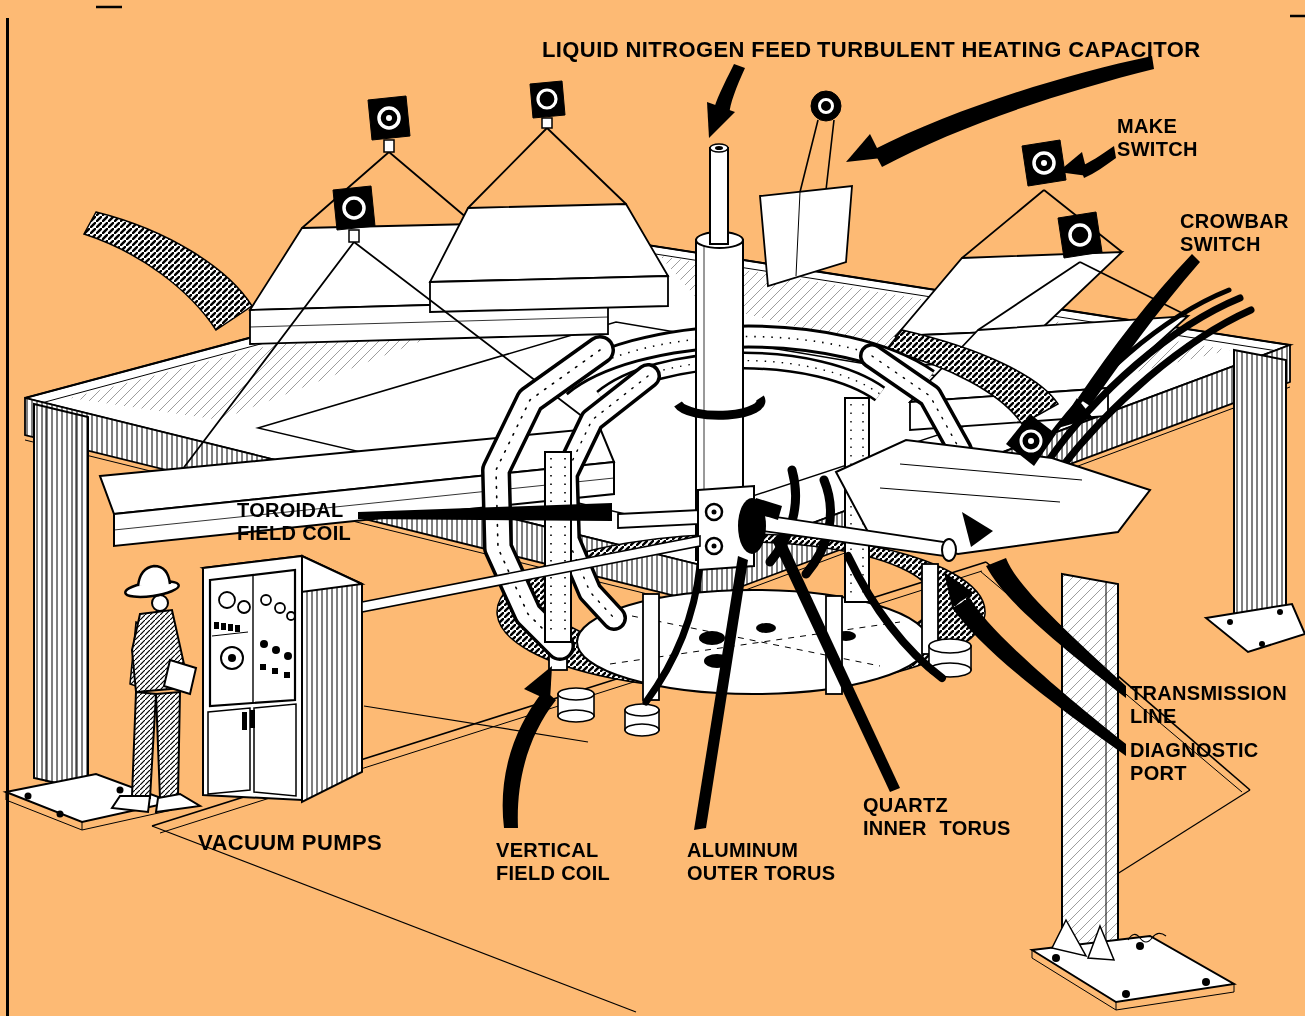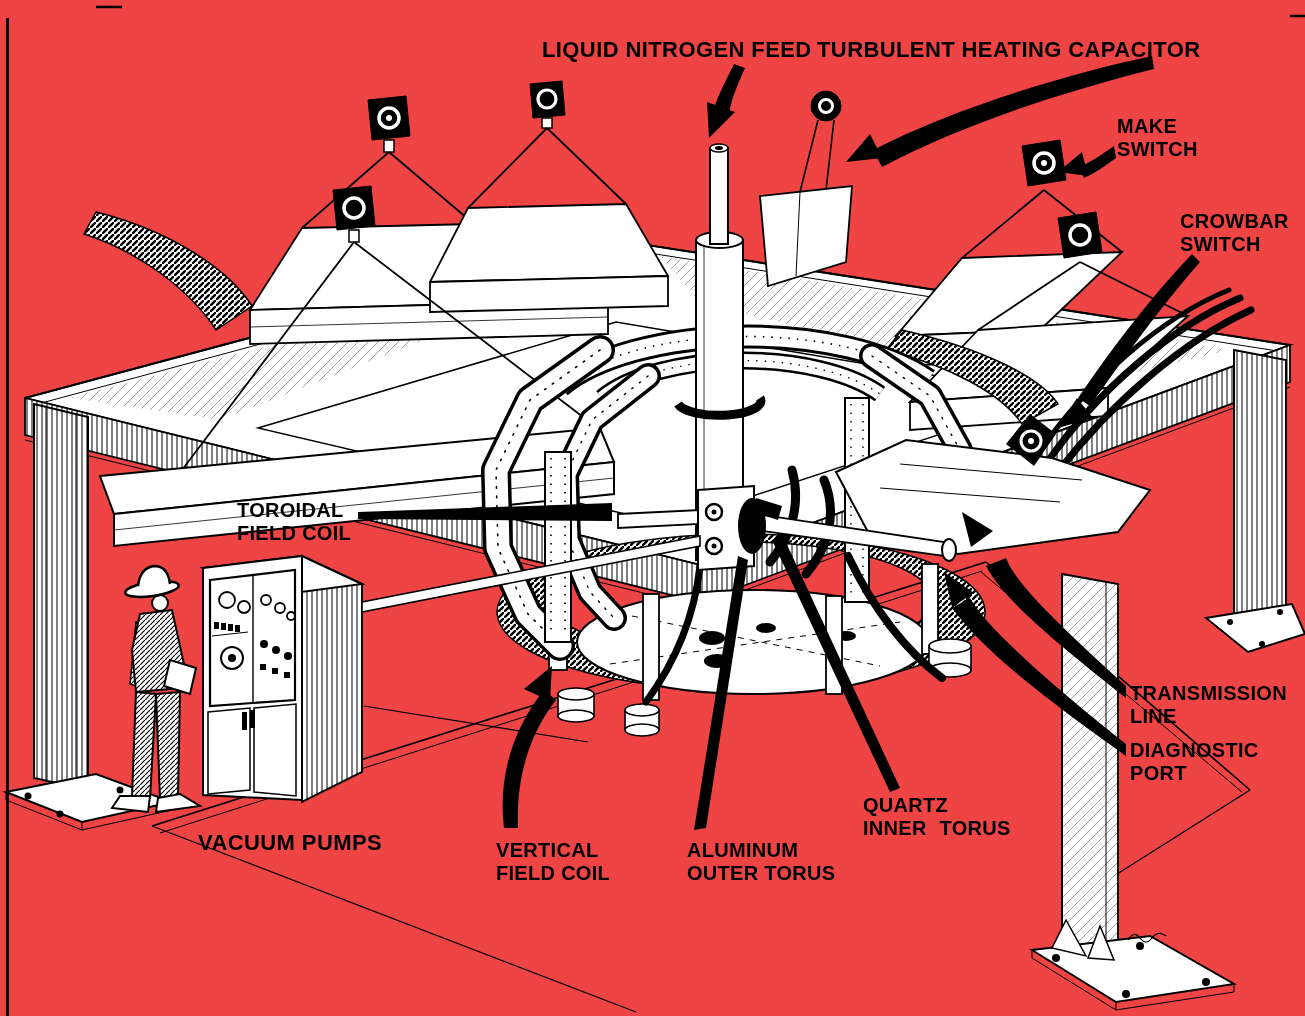--- a/index.html
+++ b/index.html
@@ -1,16 +1,16 @@
 <!DOCTYPE html>
 <html><head>
 <meta charset="utf-8">
 <style>
   html,body{margin:0;padding:0;background:#e8e8e8;}
-  #stage{position:relative;width:1305px;height:1016px;background:#ef4444;overflow:hidden;
+  #stage{position:relative;width:1305px;height:1016px;background:#fdba74;overflow:hidden;
          font-family:"Liberation Sans",sans-serif;}
   svg{display:block}
   text{fill:#000;font-family:"Liberation Sans","DejaVu Sans",sans-serif;font-weight:bold;}
   .lbl-lg{font-size:22px;letter-spacing:.4px;}
   .lbl{font-size:20px;letter-spacing:.3px;}
   .wide{word-spacing:7px;}
 </style>
 </head>
 <body>
 

